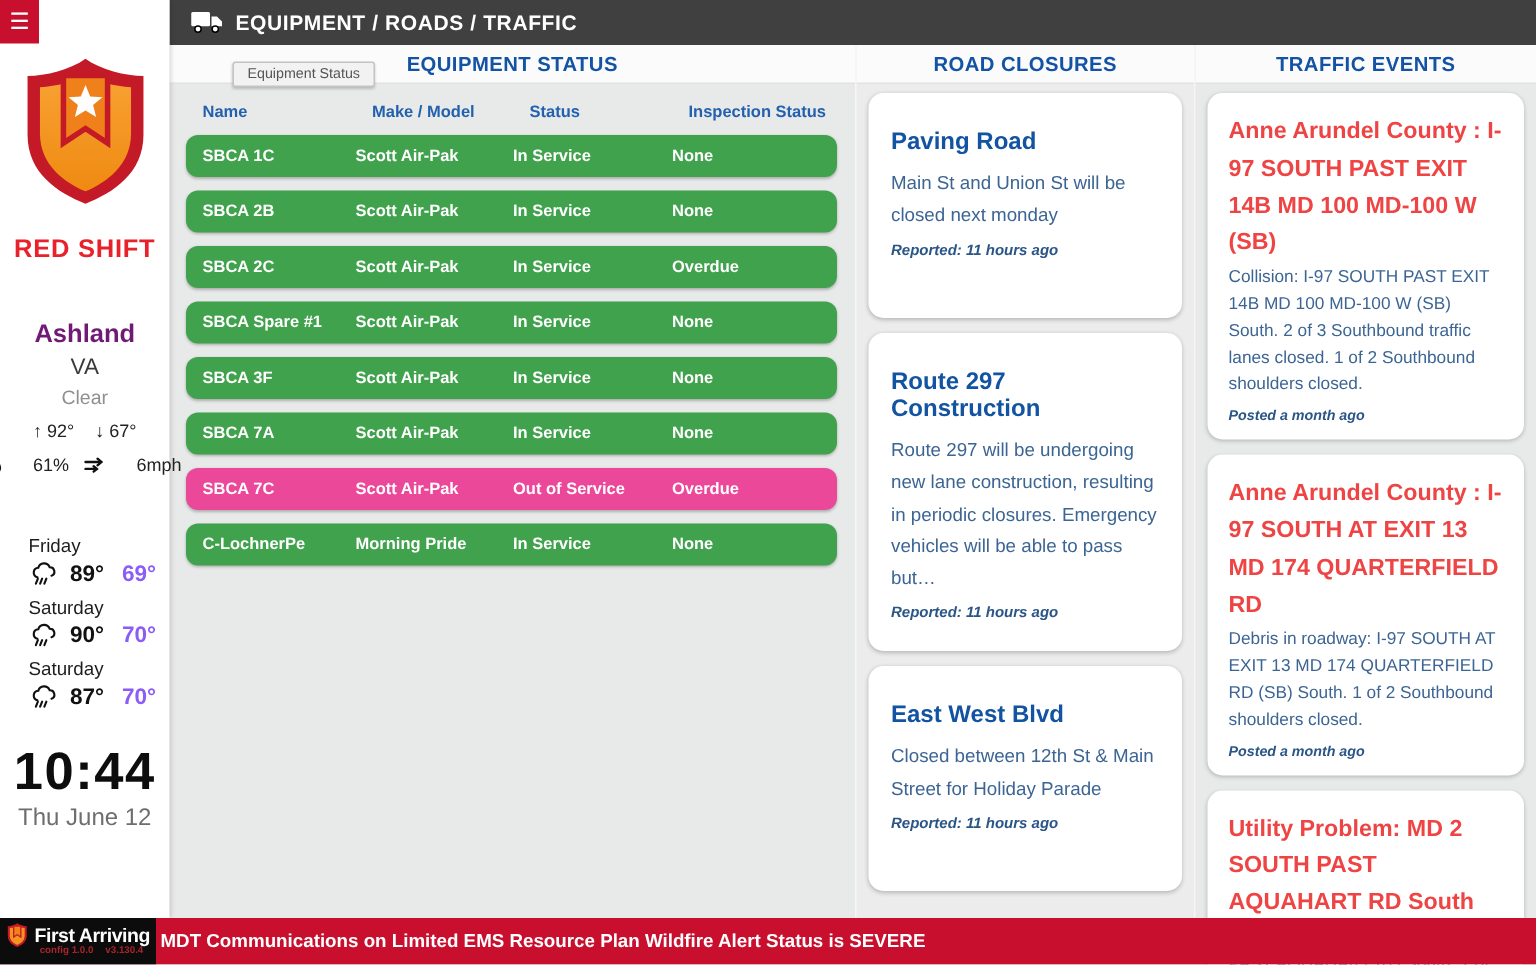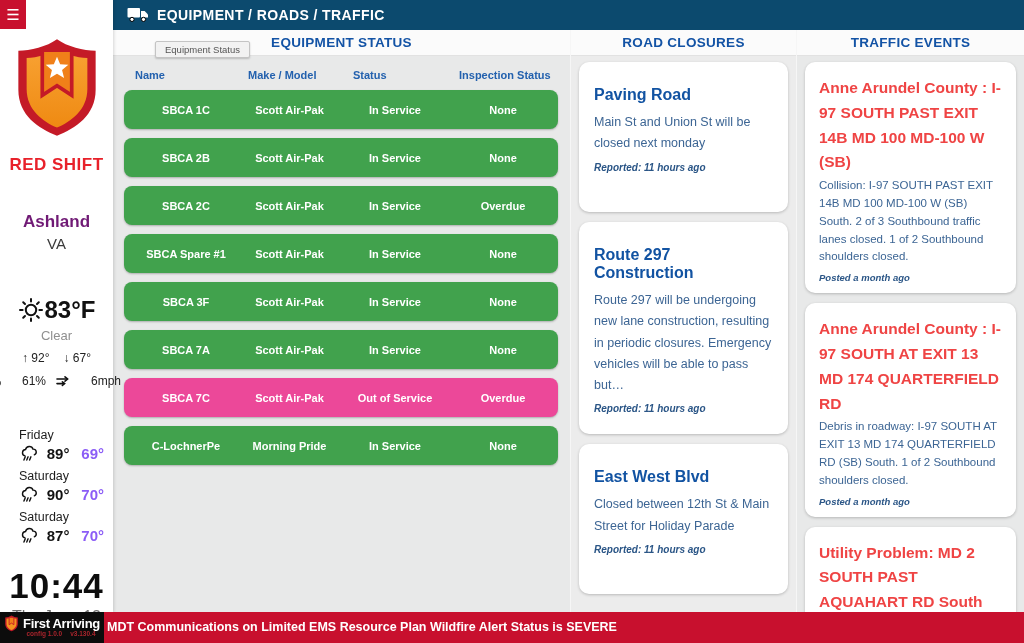--- a/index.html
+++ b/index.html
@@ -26,21 +26,21 @@
   .hum-item{display:flex;align-items:center;gap:20px;}
   .forecast{margin-top:40px;text-align:left;padding-left:19px;}
   .fc-day{font-size:12.5px;color:#1d1d1d;margin-top:7px;}
   .fc-row{display:flex;align-items:center;margin-top:3px;}
   .fc-row .fc-icon{width:28px;}
   .fc-hi{width:35px;font-size:15px;font-weight:bold;color:#111;}
   .fc-lo{width:32px;font-size:15px;font-weight:bold;color:#8b5cf6;}
   .clock-time{margin-top:22px;font-size:35px;font-weight:bold;color:#0d0d0d;letter-spacing:1px;}
   .clock-date{margin-top:2px;font-size:16px;color:#6e6e6e;}
   
-  .topbar{position:absolute;left:113px;top:0;right:0;height:30px;background:#0c4a6e;display:flex;
+  .topbar{position:absolute;left:113px;top:0;right:0;height:30px;background:#404040;display:flex;
     align-items:center;padding-left:14px;gap:8px;}
   .topbar-title{color:#fff;font-size:14px;font-weight:bold;letter-spacing:.4px;}
   
   .main{position:absolute;left:113px;top:30px;right:0;bottom:31px;display:flex;}
   .col{position:relative;height:100%;background:#e8e9e9;}
   .col + .col{border-left:1px solid #f6f6f6;}
   .col-equip{width:457px;}
   .col-road{width:225px;background:#ececec;}
   .col-traffic{flex:1;}
   .col-header{height:25px;background:#fbfbfb;border-bottom:1px solid #e2e2e2;display:flex;
@@ -48,22 +48,22 @@
   .col-header span{font-size:13.5px;font-weight:bold;color:#1353a5;letter-spacing:.3px;}
   
   .tooltip{position:absolute;left:42px;top:11px;background:#f2f2f2;border:1px solid #c4c4c4;
     font-size:9.5px;color:#555;padding:2px 9px;border-radius:2px;z-index:4;
     box-shadow:0 1px 2px rgba(0,0,0,.2);}
   .eq-head{display:grid;grid-template-columns:113px 105px 106px auto;padding:0 0 0 22px;
     margin-top:13px;}
   .eq-head span{font-size:11px;font-weight:bold;color:#2361ae;}
   .eq-rows{margin-top:9px;}
   .eq-row{display:grid;grid-template-columns:102px 105px 106px auto;align-items:center;
-    margin:0 12px 9px 11px;height:39px;background:#41a24d;border-radius:8px;padding-left:11px;
-    box-shadow:0 1px 2px rgba(0,0,0,.25);text-align:center;}
+    margin:0 12px 9px 11px;height:28px;background:#41a24d;border-radius:8px;padding-left:11px;
+    box-shadow:0 1px 2px rgba(0,0,0,.25);}
   .eq-row[data-state="out"]{background:#ec4899;}
   .eq-row span{font-size:11px;font-weight:bold;color:#fff;white-space:nowrap;}
   
   .card{background:#fff;border-radius:10px;margin:6px 8px 10px 8px;padding:20px 15px;
     box-shadow:0 1px 3px rgba(0,0,0,.22);box-sizing:border-box;}
   .card + .card{margin-top:0;}
   .road-card{min-height:150px;}
   .road-card .card-title{font-size:16px;font-weight:bold;color:#1253a2;margin:4px 0 8px 0;}
   .road-card .card-body{font-size:12.5px;color:#3c6594;line-height:1.7;}
   .road-card .card-meta{font-size:10px;font-weight:bold;font-style:italic;color:#2a5586;margin-top:7px;}
@@ -103,36 +103,20 @@
         <polygon points="34,15 66,15 66,64 50,53.5 34,64" fill="#f08019" stroke="#c41a27" stroke-width="4"></polygon>
         <polygon points="50,22 53.4,30.2 62.3,30.8 55.5,36.5 57.7,45.1 50,40.4 42.3,45.1 44.5,36.5 37.7,30.8 46.6,30.2" fill="#fff"></polygon>
       </svg>
     </span>
   </div>
   <div class="shift-label">RED SHIFT</div>
 
   <div class="city">Ashland</div>
   <div class="state">VA</div>
 
-  <div class="temp-row">
-    <span class="icon">
-      <svg width="26" height="26" viewBox="0 0 26 26" fill="none" stroke="#111" stroke-width="2" stroke-linecap="round">
-        <circle cx="13" cy="13" r="5.2"></circle>
-        <line x1="13" y1="2" x2="13" y2="4.6"></line>
-          <line x1="13" y1="21.4" x2="13" y2="24"></line>
-        <line x1="2" y1="13" x2="4.6" y2="13"></line>
-          <line x1="21.4" y1="13" x2="24" y2="13"></line>
-        <line x1="5.2" y1="5.2" x2="7" y2="7"></line>
-          <line x1="19" y1="19" x2="20.8" y2="20.8"></line>
-        <line x1="5.2" y1="20.8" x2="7" y2="19"></line>
-          <line x1="19" y1="7" x2="20.8" y2="5.2"></line>
-      </svg>
-    </span>
-    <span class="temp-val">83°F</span>
-  </div>
   <div class="cond">Clear</div>
   <div class="hilo-row">
     <span><b>↑</b>
       <span>92°</span></span>
     <span><b>↓</b>
       <span>67°</span></span>
   </div>
   <div class="hum-row">
     <span class="hum-item">
       <span class="icon">

